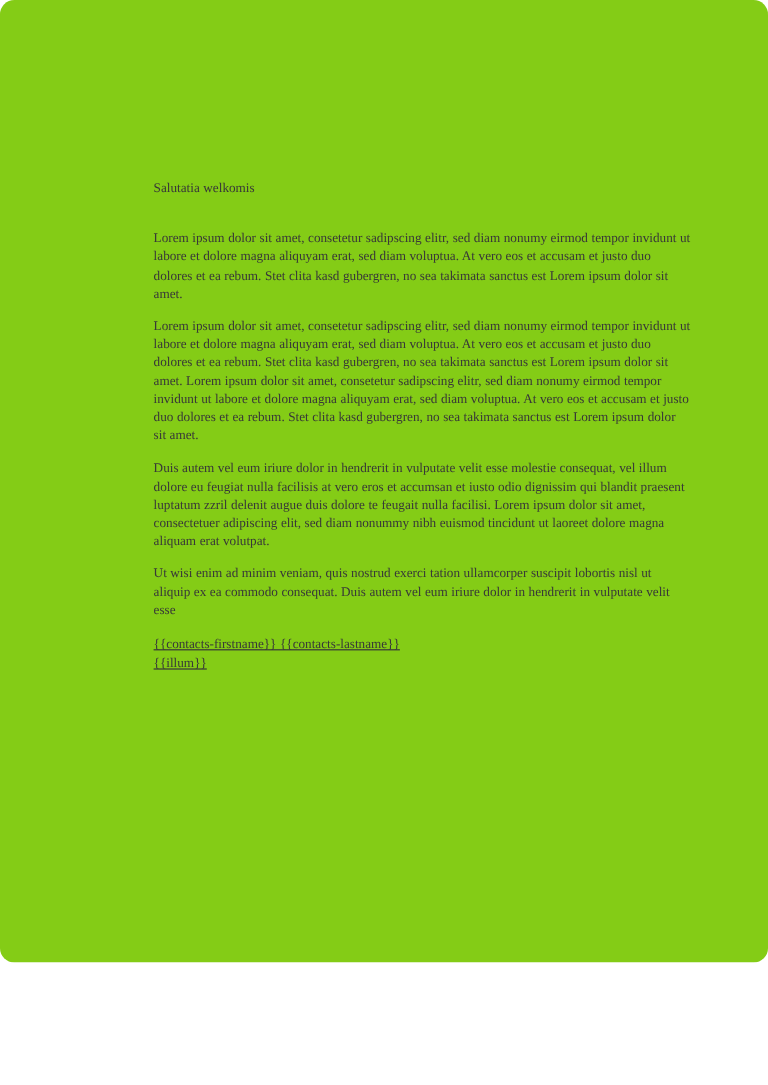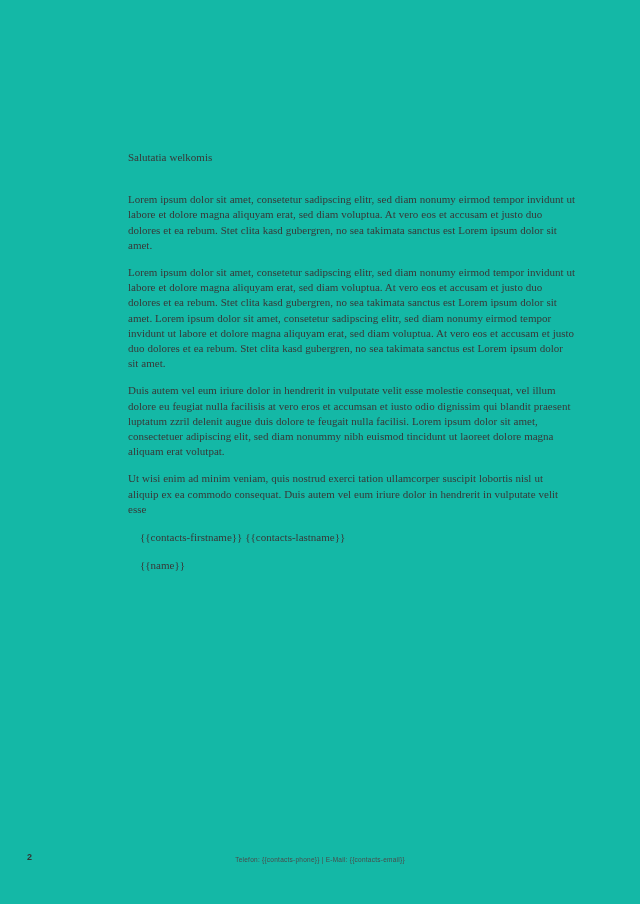--- a/index.html
+++ b/index.html
@@ -4,24 +4,25 @@
 <style>
   * { box-sizing: border-box; }
   html, body {
     margin: 0;
     padding: 0;
     background: #ffffff;
   }
   .page {
     position: relative;
     width: 640px;
-    height: 904px;
-    background: #14b8a6;
+    height: 802px;
+    background: #84cc16;
     overflow: hidden;
     font-family: "Liberation Serif", "DejaVu Serif", serif;
+    border-radius: 12px;
   }
   .content {
     position: absolute;
     left: 128px;
     top: 150px;
     width: 448px;
     color: #383838;
   }
   .content p {
     margin: 0 0 12px 0;
@@ -34,22 +35,23 @@
     word-spacing: 0.2px;
   }
   .greeting {
     margin-bottom: 27px !important;
   }
   .closing {
     margin-top: 4px !important;
     margin-bottom: 63px !important;
   }
   .signature p {
-    margin: 12px;
+    margin: 0;
     line-height: 16px;
+    text-decoration: underline;
   }
   .footer-pagenum {
     position: absolute;
     left: 27px;
     top: 852px;
     font-family: "Liberation Sans", sans-serif;
     font-size: 9px;
     font-weight: bold;
     color: #333333;
   }
@@ -77,21 +79,21 @@
 
     <p class="para">Lorem ipsum dolor sit amet, consetetur sadipscing elitr, sed diam nonumy eirmod tempor invidunt ut labore et dolore magna aliquyam erat, sed diam voluptua. At vero eos et accusam et justo duo dolores et ea rebum. Stet clita kasd gubergren, no sea takimata sanctus est Lorem ipsum dolor sit amet. Lorem ipsum dolor sit amet, consetetur sadipscing elitr, sed diam nonumy eirmod tempor invidunt ut labore et dolore magna aliquyam erat, sed diam voluptua. At vero eos et accusam et justo duo dolores et ea rebum. Stet clita kasd gubergren, no sea takimata sanctus est Lorem ipsum dolor sit amet.</p>
 
     <p class="para">Duis autem vel eum iriure dolor in hendrerit in vulputate velit esse molestie consequat, vel illum dolore eu feugiat nulla facilisis at vero eros et accumsan et iusto odio dignissim qui blandit praesent luptatum zzril delenit augue duis dolore te feugait nulla facilisi. Lorem ipsum dolor sit amet, consectetuer adipiscing elit, sed diam nonummy nibh euismod tincidunt ut laoreet dolore magna aliquam erat volutpat.</p>
 
     <p class="para">Ut wisi enim ad minim veniam, quis nostrud exerci tation ullamcorper suscipit lobortis nisl ut aliquip ex ea commodo consequat. Duis autem vel eum iriure dolor in hendrerit in vulputate velit esse</p>
 
 
     <div class="signature">
       <p>{{contacts-firstname}} {{contacts-lastname}}</p>
-      <p>{{name}}</p>
+      <p>{{illum}}</p>
     </div>
   </div>
 
   <div class="footer-pagenum">2</div>
 
   <div class="footer-contact">Telefon: {{contacts-phone}} | E-Mail: {{contacts-email}}</div>
 
 </div>
 
 </body></html>

